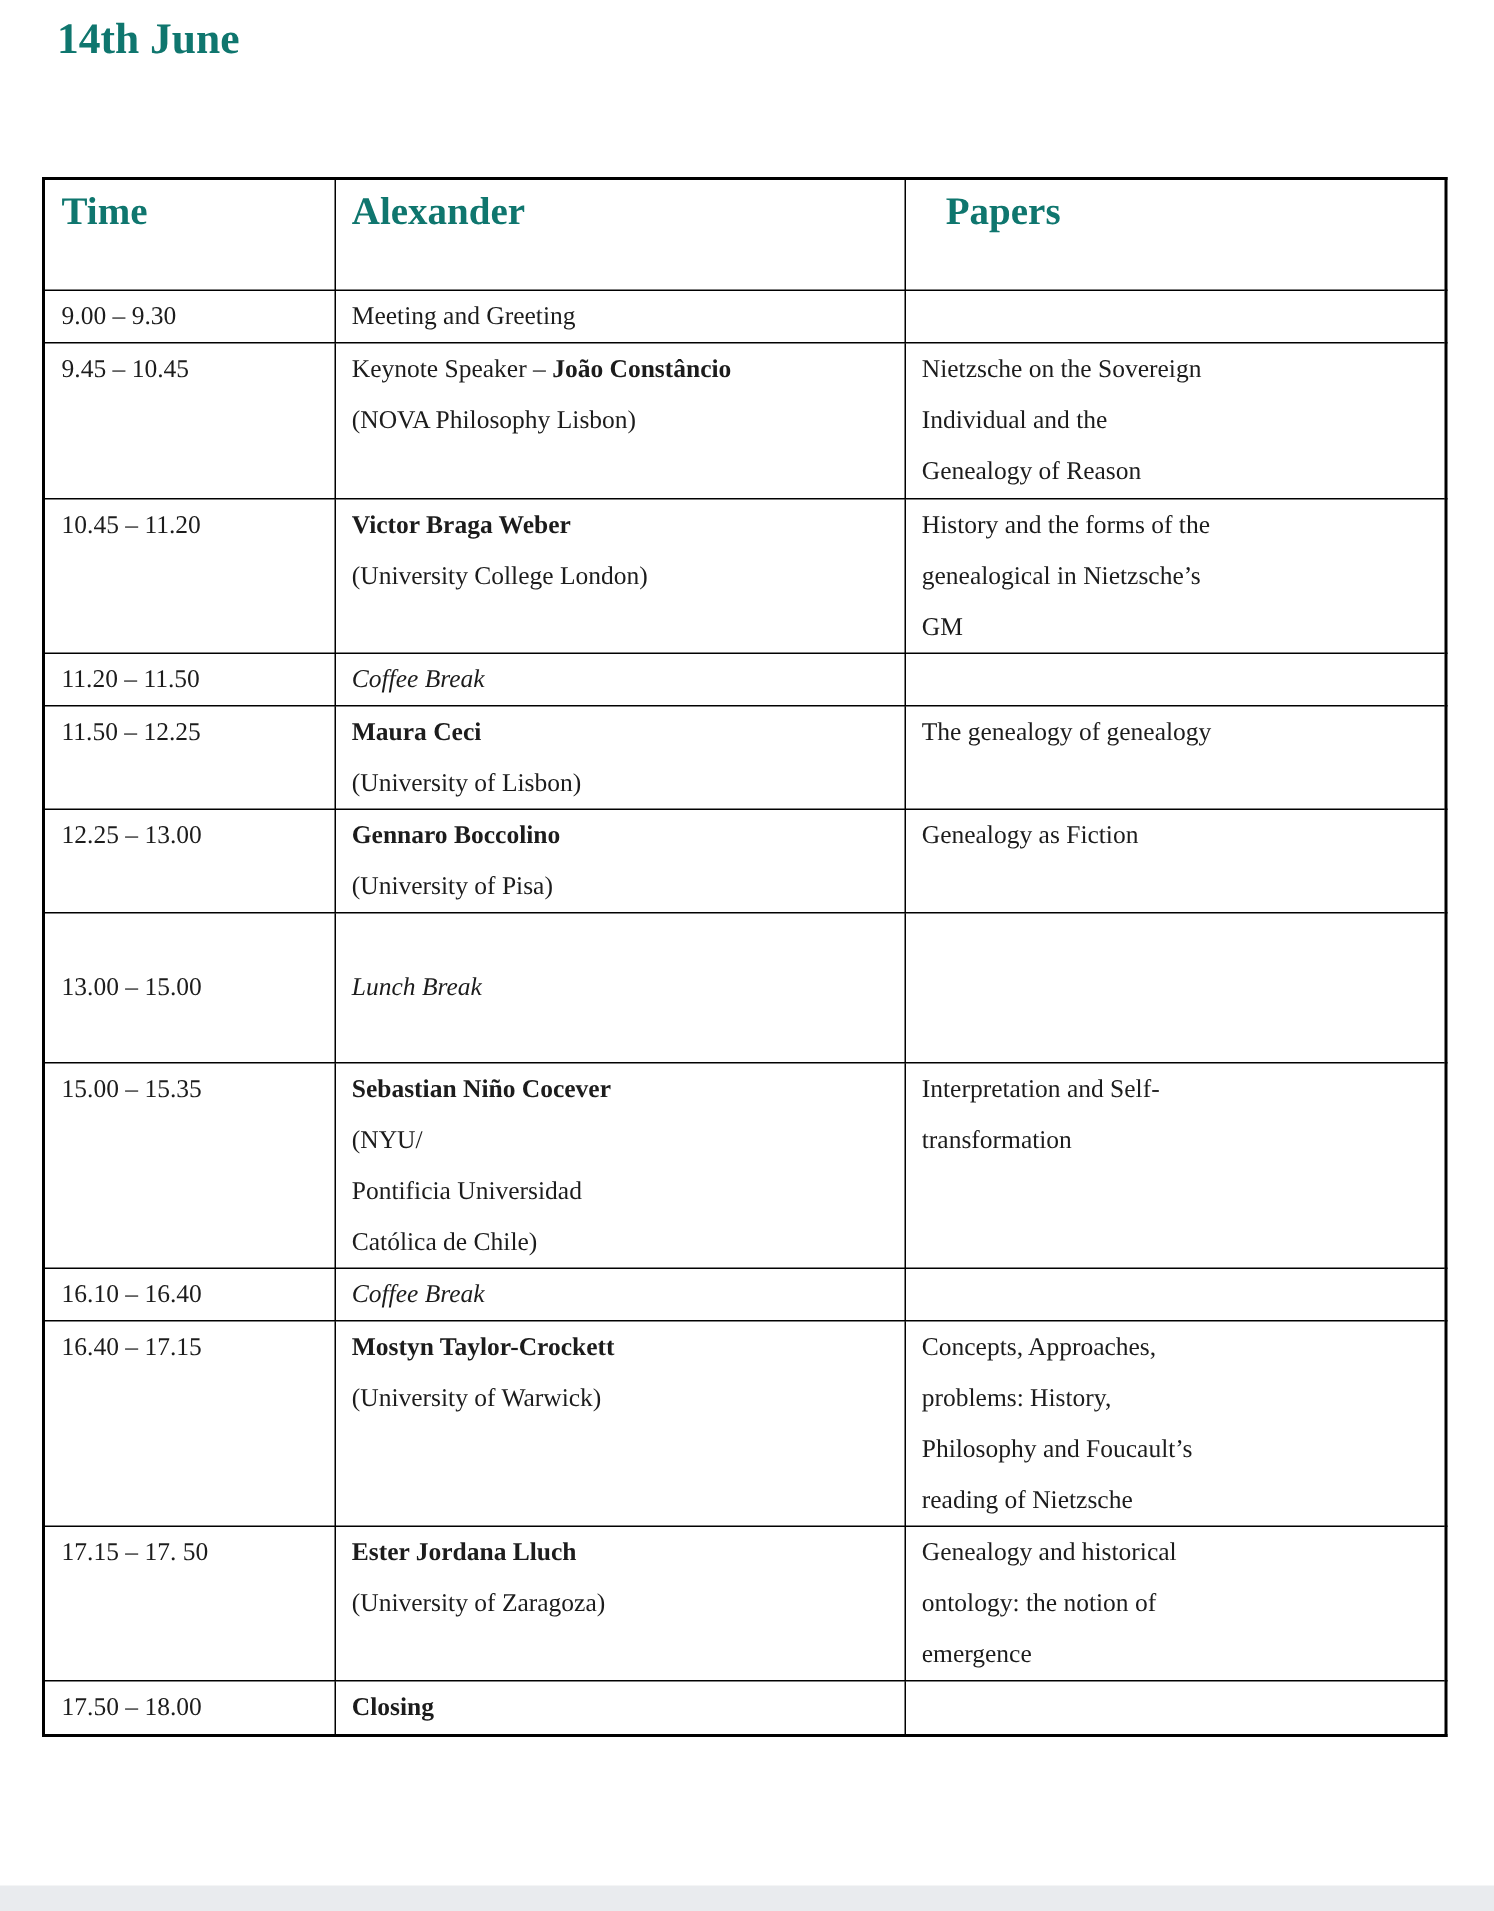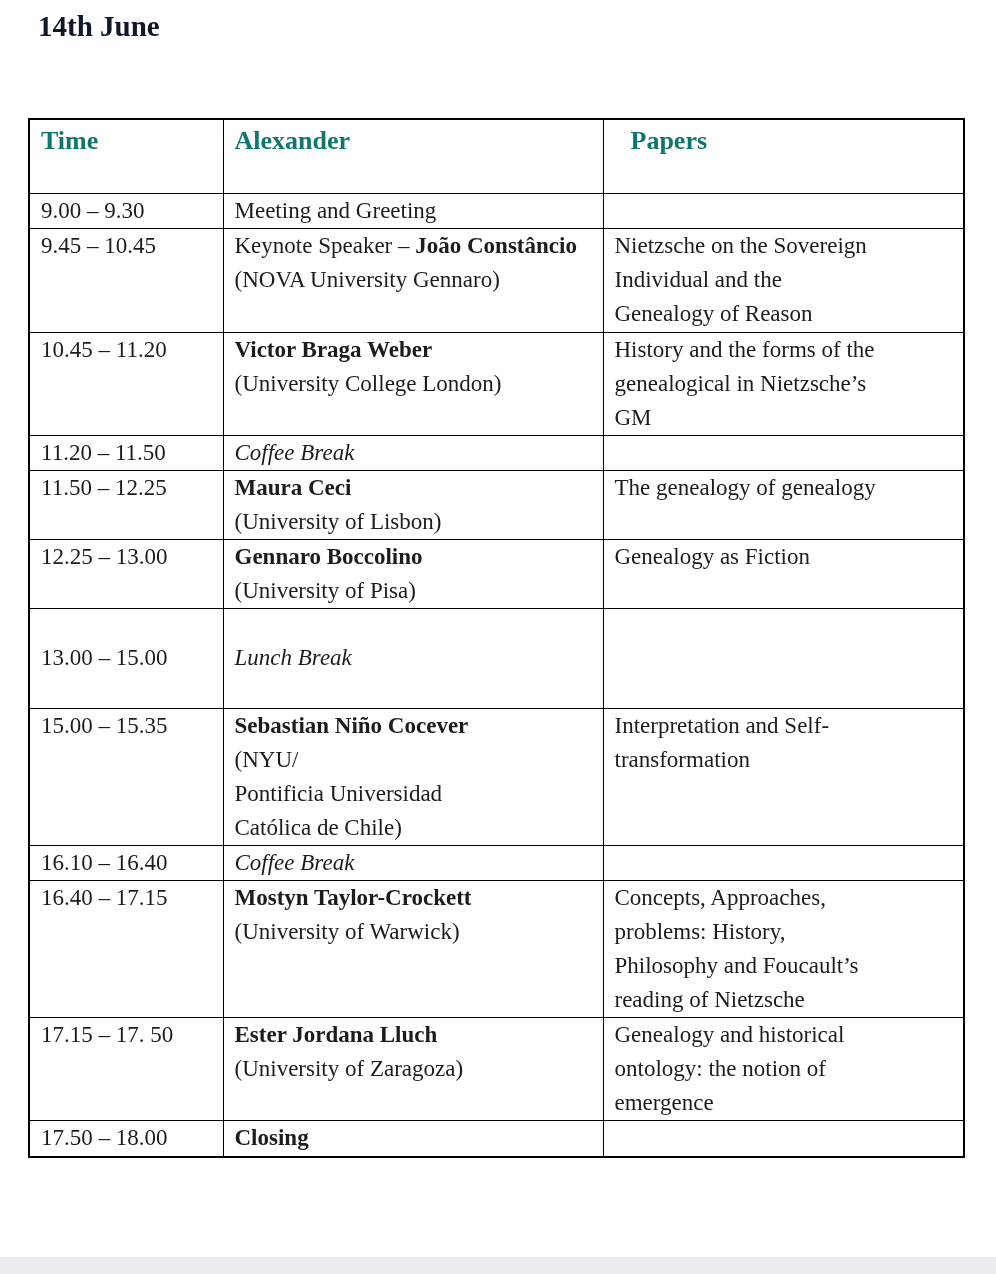--- a/index.html
+++ b/index.html
@@ -9,38 +9,38 @@
     font-family:"Liberation Serif","DejaVu Serif",serif;
     color:#1c1c1c;
     position:relative;
     overflow:hidden;
   }
   .page-title{
     position:absolute;
     left:38px;top:10px;
     font-size:29px;
     font-weight:bold;
-    color:#0f172a;
+    color:#0f766e;
   }
   table.schedule{
     position:absolute;
     left:28px;top:118px;
     width:935px;
     border-collapse:collapse;
     table-layout:fixed;
     border:2px solid #000;
   }
   col.c-time{width:194px;}
   col.c-speakers{width:380px;}
   col.c-papers{width:361px;}
   th,td{
     border:1px solid #000;
     vertical-align:top;
     padding:0 8px 0 11px;
-    font-size:23px;
+    font-size:17px;
     line-height:34px;
     font-weight:normal;
     text-align:left;
     overflow:hidden;
     box-sizing:border-box;
   }
   th{
     color:#0f766e;
     font-size:26px;
     font-weight:bold;
@@ -78,21 +78,21 @@
     </tr>
   </thead>
   <tbody>
       <tr style="height: 34px;">
         <td><span>9.00 – 9.30</span></td>
         <td><span>Meeting and Greeting</span></td>
         <td></td>
       </tr>
       <tr style="height: 104px;">
         <td><span>9.45 – 10.45</span></td>
-        <td><span><span class="underline">Keynote Speaker</span><span> – </span><span class="bold">João Constâncio</span></span><br><span>(NOVA University Gennaro)</span></td>
+        <td><span><span class="underline">Keynote Speaker</span><span> – </span><span class="bold">João Constâncio</span></span><br><span>(NOVA Philosophy Lisbon)</span></td>
         <td><span class="underline"><span>Nietzsche on the Sovereign</span><br><span>Individual and the</span><br><span>Genealogy of Reason</span></span></td>
       </tr>
       <tr style="height: 102px;">
         <td><span>10.45 – 11.20</span></td>
         <td><span><span class="bold">Victor Braga Weber</span></span><br><span>(University College London)</span></td>
         <td><span><span>History and the forms of the</span><br><span>genealogical in Nietzsche’s</span><br><span>GM</span></span></td>
       </tr>
       <tr style="height: 34px;">
         <td><span>11.20 – 11.50</span></td>
         <td><span class="italic">Coffee Break</span></td>

